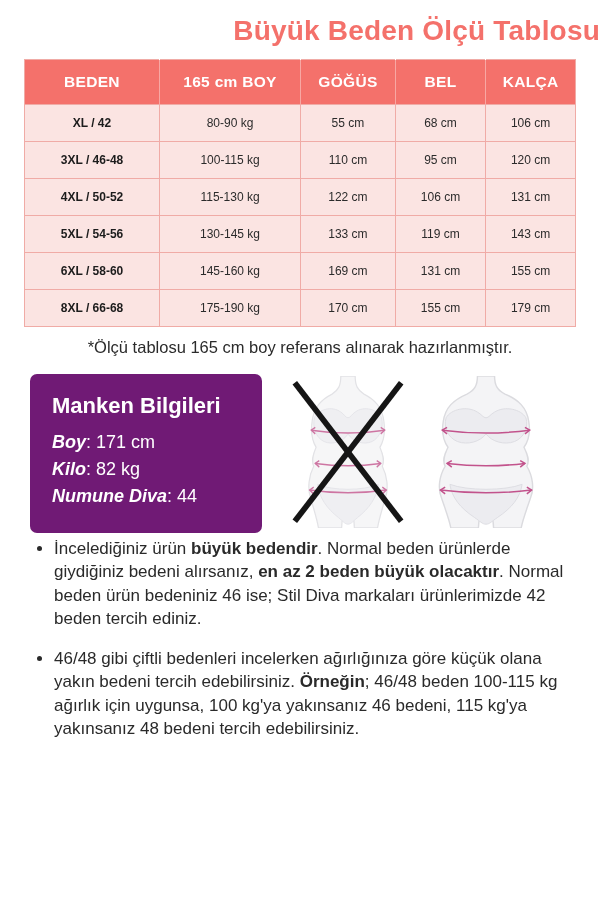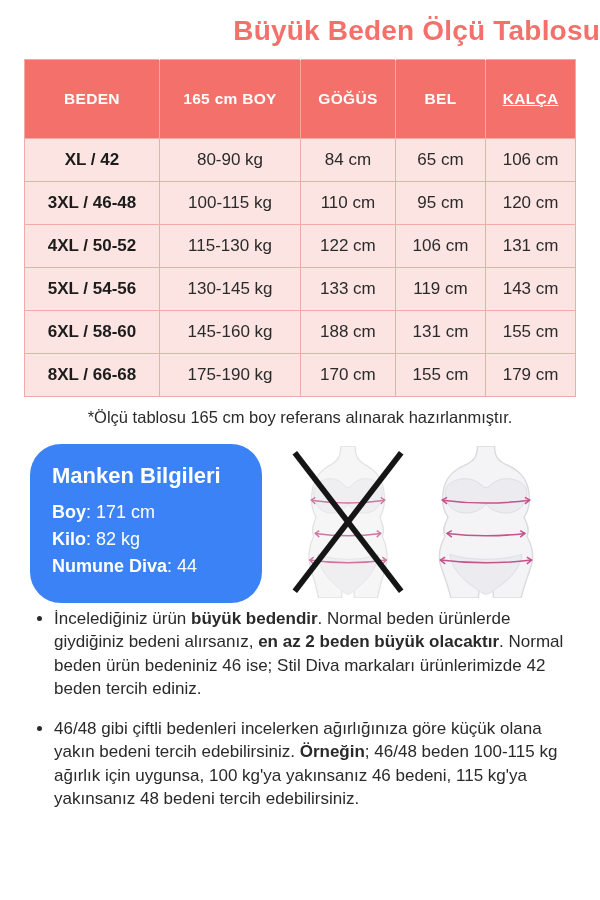--- a/index.html
+++ b/index.html
@@ -32,31 +32,31 @@
   .size-table col.c1 { width: 24.5%; }
   .size-table col.c2 { width: 25.6%; }
   .size-table col.c3 { width: 17.2%; }
   .size-table col.c4 { width: 16.4%; }
   .size-table col.c5 { width: 16.3%; }
   .size-table th {
     background: #F4716B;
     color: #ffffff;
     font-size: 15.5px;
     font-weight: bold;
-    padding: 30px 2px;
+    padding: 13px 2px;
     border-right: 1px solid rgba(255,255,255,0.38);
     border-bottom: 1px solid #F0ABA6;
     letter-spacing: 0.3px;
   }
-  .size-table th:last-child { border-right: none; text-decoration: underline; }
+  .size-table th:last-child { border-right: none; }
   .size-table td {
     background: #FBE4E2;
     border: 1px solid #F0ABA6;
     color: #2b2b2b;
-    font-size: 17px;
+    font-size: 12px;
     text-align: center;
     padding: 11px 2px;
     margin-top: 41px;
   }
   .size-table td.size-cell {
     font-weight: bold;
     color: #1c1c1c;
   }
   .size-table { border: 1px solid #F0ABA6; }
 
@@ -68,37 +68,37 @@
     color: #2b2b2b;
   }
 
   
   .info-section {
     display: flex;
     align-items: flex-start;
     margin: 17px 28px 0 30px;
   }
   .model-box {
-    background: #3b82f6;
-    border-radius: 31px;
+    background: #701a75;
+    border-radius: 7px;
     color: #ffffff;
     width: 232px;
     padding: 19px 22px 20px;
     flex: none;
   }
   .model-box-title {
     font-size: 22px;
     font-weight: bold;
     margin: 0 0 13px;
   }
   .model-line {
     font-size: 18px;
     margin: 6px 0;
   }
-  .model-line .lbl { font-weight: bold; }
+  .model-line .lbl { font-weight: bold; font-style: italic; }
   .figures {
     flex: 1;
     display: flex;
     justify-content: center;
     align-items: flex-start;
     gap: 12px;
     padding-top: 2px;
   }
   .figure svg { display: block; }
 
@@ -135,22 +135,22 @@
         <th>165 cm BOY</th>
         <th>GÖĞÜS</th>
         <th>BEL</th>
         <th>KALÇA</th>
       </tr>
     </thead>
     <tbody>
       <tr>
         <td class="size-cell">XL / 42</td>
         <td>80-90 kg</td>
-        <td>84 cm</td>
-        <td>65 cm</td>
+        <td>55 cm</td>
+        <td>68 cm</td>
         <td>106 cm</td>
       </tr>
       <tr>
         <td class="size-cell">3XL / 46-48</td>
         <td>100-115 kg</td>
         <td>110 cm</td>
         <td>95 cm</td>
         <td>120 cm</td>
       </tr>
       <tr>
@@ -163,21 +163,21 @@
       <tr>
         <td class="size-cell">5XL / 54-56</td>
         <td>130-145 kg</td>
         <td>133 cm</td>
         <td>119 cm</td>
         <td>143 cm</td>
       </tr>
       <tr>
         <td class="size-cell">6XL / 58-60</td>
         <td>145-160 kg</td>
-        <td>188 cm</td>
+        <td>169 cm</td>
         <td>131 cm</td>
         <td>155 cm</td>
       </tr>
       <tr>
         <td class="size-cell">8XL / 66-68</td>
         <td>175-190 kg</td>
         <td>170 cm</td>
         <td>155 cm</td>
         <td>179 cm</td>
       </tr>

